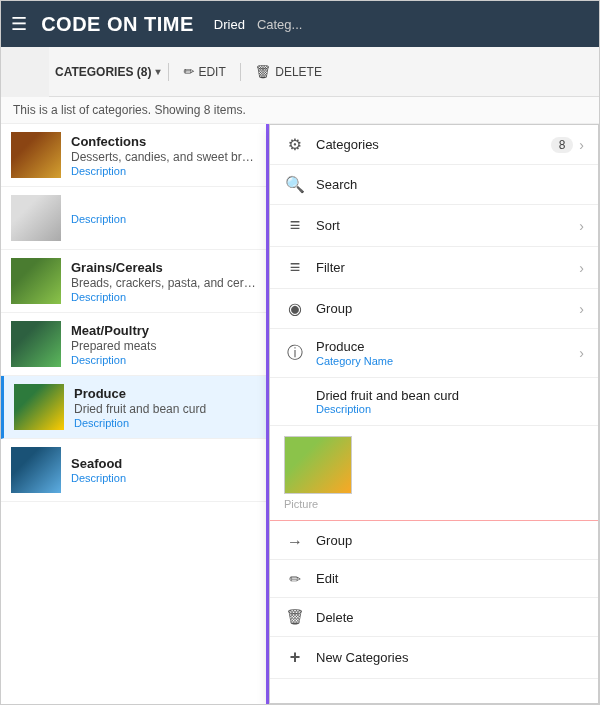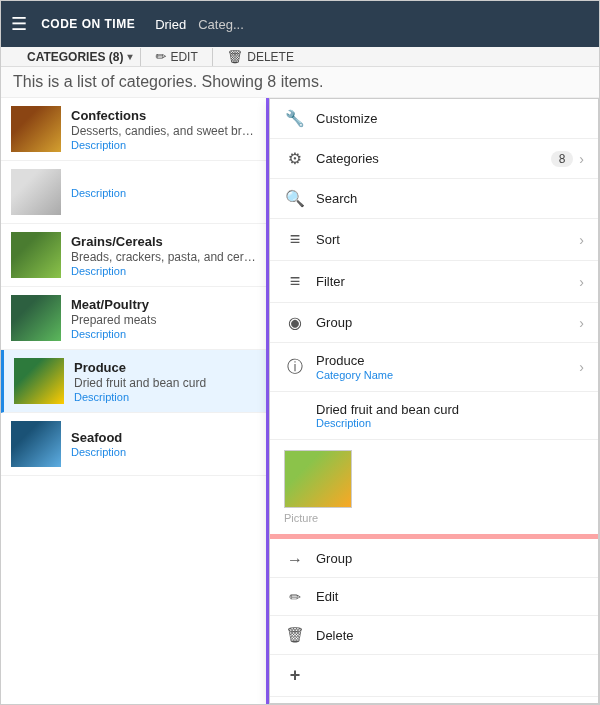--- a/index.html
+++ b/index.html
@@ -3,34 +3,34 @@
   <meta charset="utf-8">
   <style>
     * { box-sizing: border-box; margin: 0; padding: 0; }
     body { font-family: 'Segoe UI', Arial, sans-serif; font-size: 13px; background: #f0f0f0; width: 600px; height: 705px; overflow: hidden; }
 
     .app-container { width: 600px; height: 705px; display: flex; flex-direction: column; border: 1px solid #ccc; }
 
     
     .top-nav { background: #2c3e50; display: flex; align-items: center; height: 46px; padding: 0 10px; flex-shrink: 0; }
     .hamburger { color: white; font-size: 18px; margin-right: 14px; cursor: pointer; }
-    .app-title { color: white; font-weight: bold; font-size: 12px; margin-right: 20px; letter-spacing: 0.5px; }
+    .app-title { color: white; font-weight: bold; font-size: 20px; margin-right: 20px; letter-spacing: 0.5px; }
     .nav-link { color: #ccc; font-size: 13px; margin-right: 12px; cursor: pointer; }
     .nav-link.active { color: white; }
 
     
-    .sub-header { background: #f5f5f5; border-bottom: 1px solid #ddd; display: flex; align-items: center; height: 20px; padding: 0 26px; flex-shrink: 0; }
+    .sub-header { background: #f5f5f5; border-bottom: 1px solid #ddd; display: flex; align-items: center; height: 50px; padding: 0 6px; flex-shrink: 0; margin-left: 48px; }
     .categories-label { font-size: 12px; font-weight: bold; color: #333; display: flex; align-items: center; gap: 4px; }
     .dropdown-arrow { font-size: 10px; color: #555; }
     .divider-v { width: 1px; background: #ccc; height: 18px; margin: 0 8px; }
     .action-btn { display: flex; align-items: center; gap: 4px; color: #444; font-size: 12px; cursor: pointer; padding: 2px 6px; }
     .pencil-icon, .trash-icon { font-size: 13px; }
 
     
-    .info-bar { padding: 6px 12px; font-size: 16px; color: #555; background: #fafafa; border-bottom: 1px solid #eee; flex-shrink: 0; }
+    .info-bar { padding: 6px 12px; font-size: 12px; color: #555; background: #fafafa; border-bottom: 1px solid #eee; flex-shrink: 0; }
 
     
     .main-area { display: flex; flex: 1; overflow: hidden; position: relative; }
 
     
     .list-panel { width: 270px; flex-shrink: 0; overflow-y: auto; background: white; border-right: 5px solid #8b5cf6; }
 
     .list-item { display: flex; align-items: center; padding: 8px 10px; border-bottom: 1px solid #f0f0f0; cursor: pointer; min-height: 60px; }
     .list-item.selected { background: #e8f4ff; border-left: 3px solid #1e88e5; }
     .list-item-thumb { width: 50px; height: 46px; object-fit: cover; margin-right: 10px; flex-shrink: 0; background: #ddd; overflow: hidden; }
@@ -43,21 +43,21 @@
     .dropdown-panel { position: absolute; right: 0; top: 0; width: 330px; background: white; border: 1px solid #ccc; box-shadow: 0 4px 12px rgba(0,0,0,0.15); z-index: 100; height: 100%; overflow-y: auto; }
 
     .dp-item { display: flex; align-items: center; padding: 10px 14px; border-bottom: 1px solid #eee; cursor: pointer; min-height: 38px; }
     .dp-item .dp-icon { width: 22px; flex-shrink: 0; color: #555; font-size: 16px; margin-right: 10px; display: flex; align-items: center; justify-content: center; }
     .dp-item .dp-label { flex: 1; font-size: 13px; color: #222; }
     .dp-item .dp-badge { background: #eee; border-radius: 10px; padding: 1px 8px; font-size: 12px; color: #444; margin-right: 6px; }
     .dp-item .dp-arrow { color: #aaa; font-size: 14px; }
     .dp-item .dp-sublabel { font-size: 11px; color: #1e88e5; margin-top: 1px; }
     .dp-item-stack { display: flex; flex-direction: column; flex: 1; }
 
-    .dp-picture-section { padding: 10px 14px; border-bottom: 5px solid #fca5a5; }
+    .dp-picture-section { padding: 10px 14px; border-bottom: 1px solid #fca5a5; }
     .dp-picture-label { font-size: 11px; color: #aaa; margin-top: 4px; }
     .dp-picture-img { width: 68px; height: 58px; background: #c8a830; border: 1px solid #ccc; overflow: hidden; }
 
     
     .thumb-confections { background: linear-gradient(135deg, #8B4513 30%, #d4a030 100%); }
     .thumb-dairy { background: linear-gradient(135deg, #ddd 30%, #aaa 100%); }
     .thumb-grains { background: linear-gradient(135deg, #4a7c30 30%, #8BC34A 100%); }
     .thumb-meat { background: linear-gradient(135deg, #2d6040 30%, #5cb85c 100%); }
     .thumb-produce { background: linear-gradient(135deg, #2d7a3c 30%, #ffcc00 100%); }
     .thumb-seafood { background: linear-gradient(135deg, #1a5276 30%, #5dade2 100%); }
@@ -153,24 +153,20 @@
         <div class="list-item-info">
           <div class="list-item-title">Seafood</div>
           <div class="list-item-desc">Description</div>
         </div>
       </div>
 
     </div>
 
     <div class="dropdown-panel">
 
-      <div class="dp-item">
-        <span class="dp-icon icon-customize"></span>
-        <span class="dp-label">Customize</span>
-      </div>
 
       <div class="dp-item">
         <span class="dp-icon icon-gear"></span>
         <span class="dp-label">Categories</span>
         <span class="dp-badge">8</span>
         <span class="dp-arrow">›</span>
       </div>
 
       <div class="dp-item">
         <span class="dp-icon icon-search"></span>
@@ -227,17 +223,18 @@
         <span class="dp-label">Edit</span>
       </div>
 
       <div class="dp-item">
         <span class="dp-icon" style="font-size:15px;color:#555;">🗑</span>
         <span class="dp-label">Delete</span>
       </div>
 
       <div class="dp-item">
         <span class="dp-icon" style="font-size:18px;color:#555;font-weight:bold;">+</span>
+        <span class="dp-label">New Categories</span>
       </div>
 
     </div>
   </div>
 </div>
 
 </body></html>

